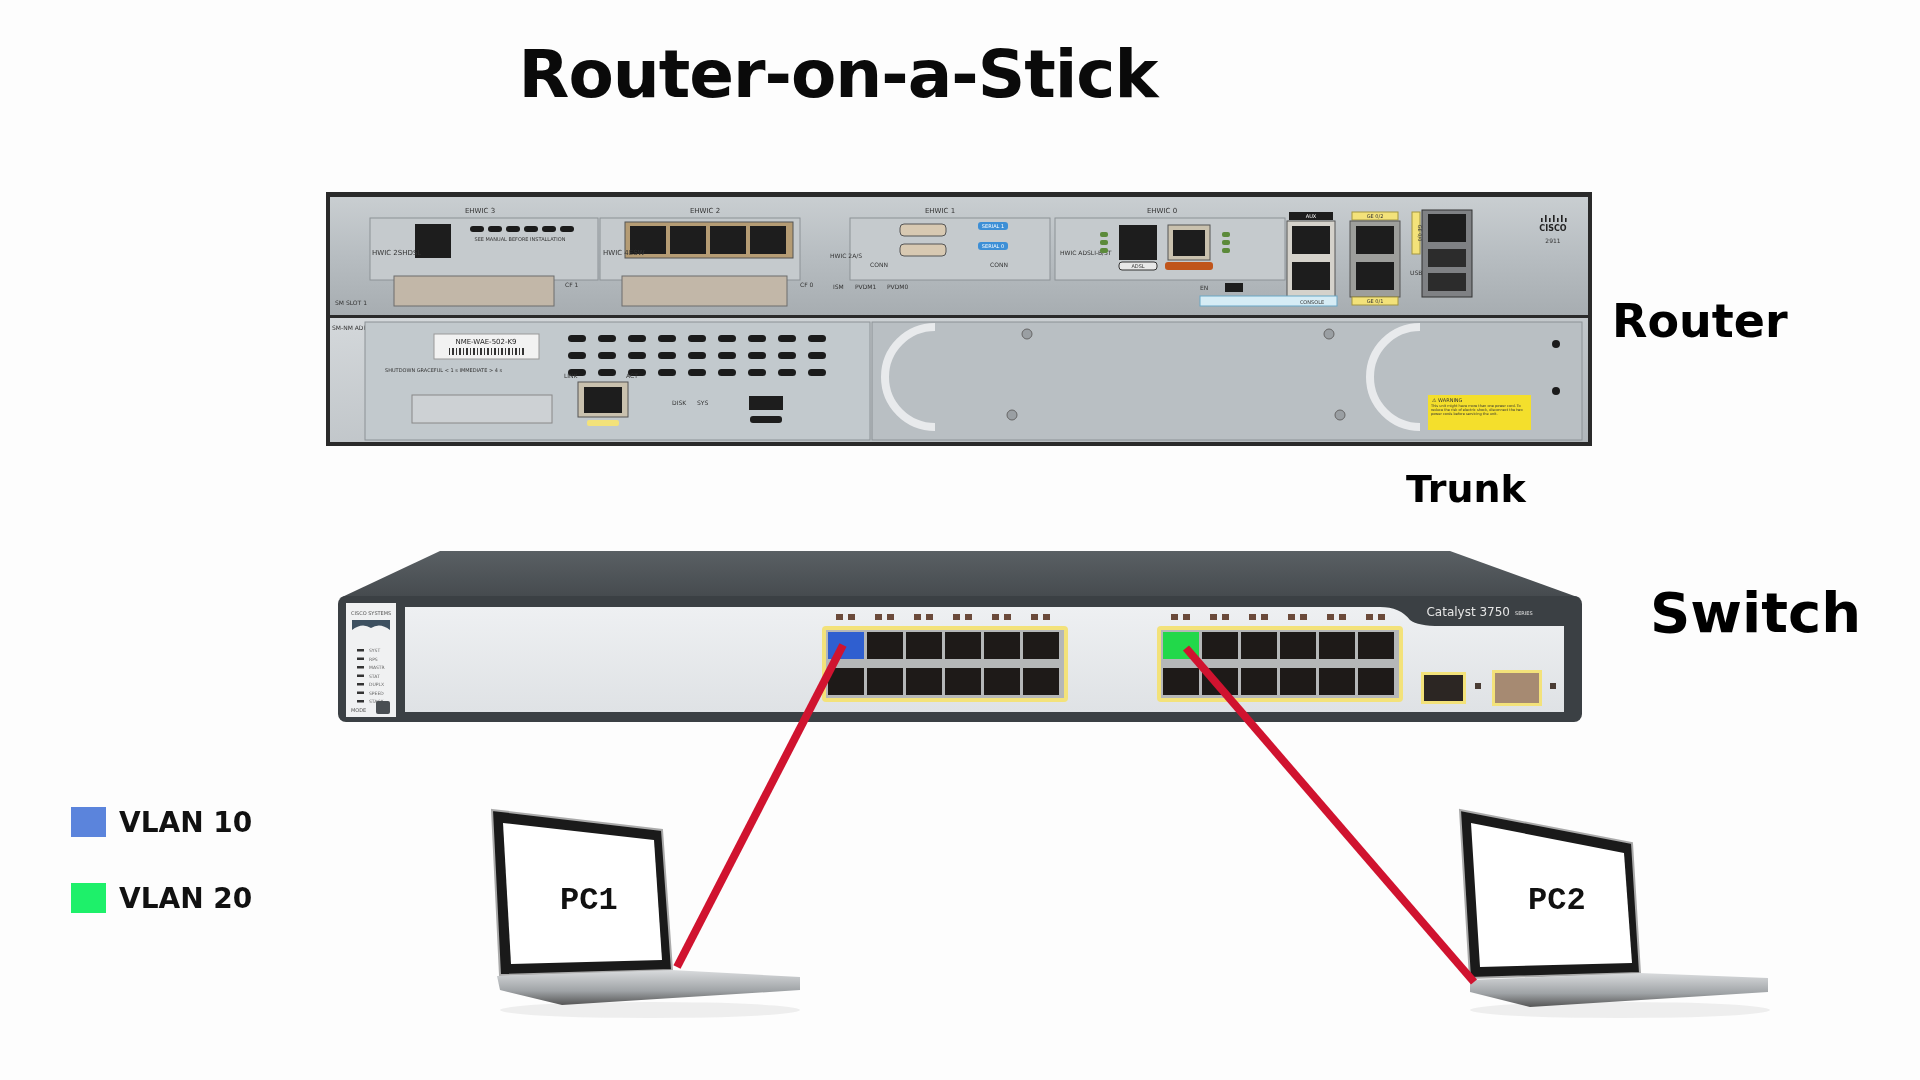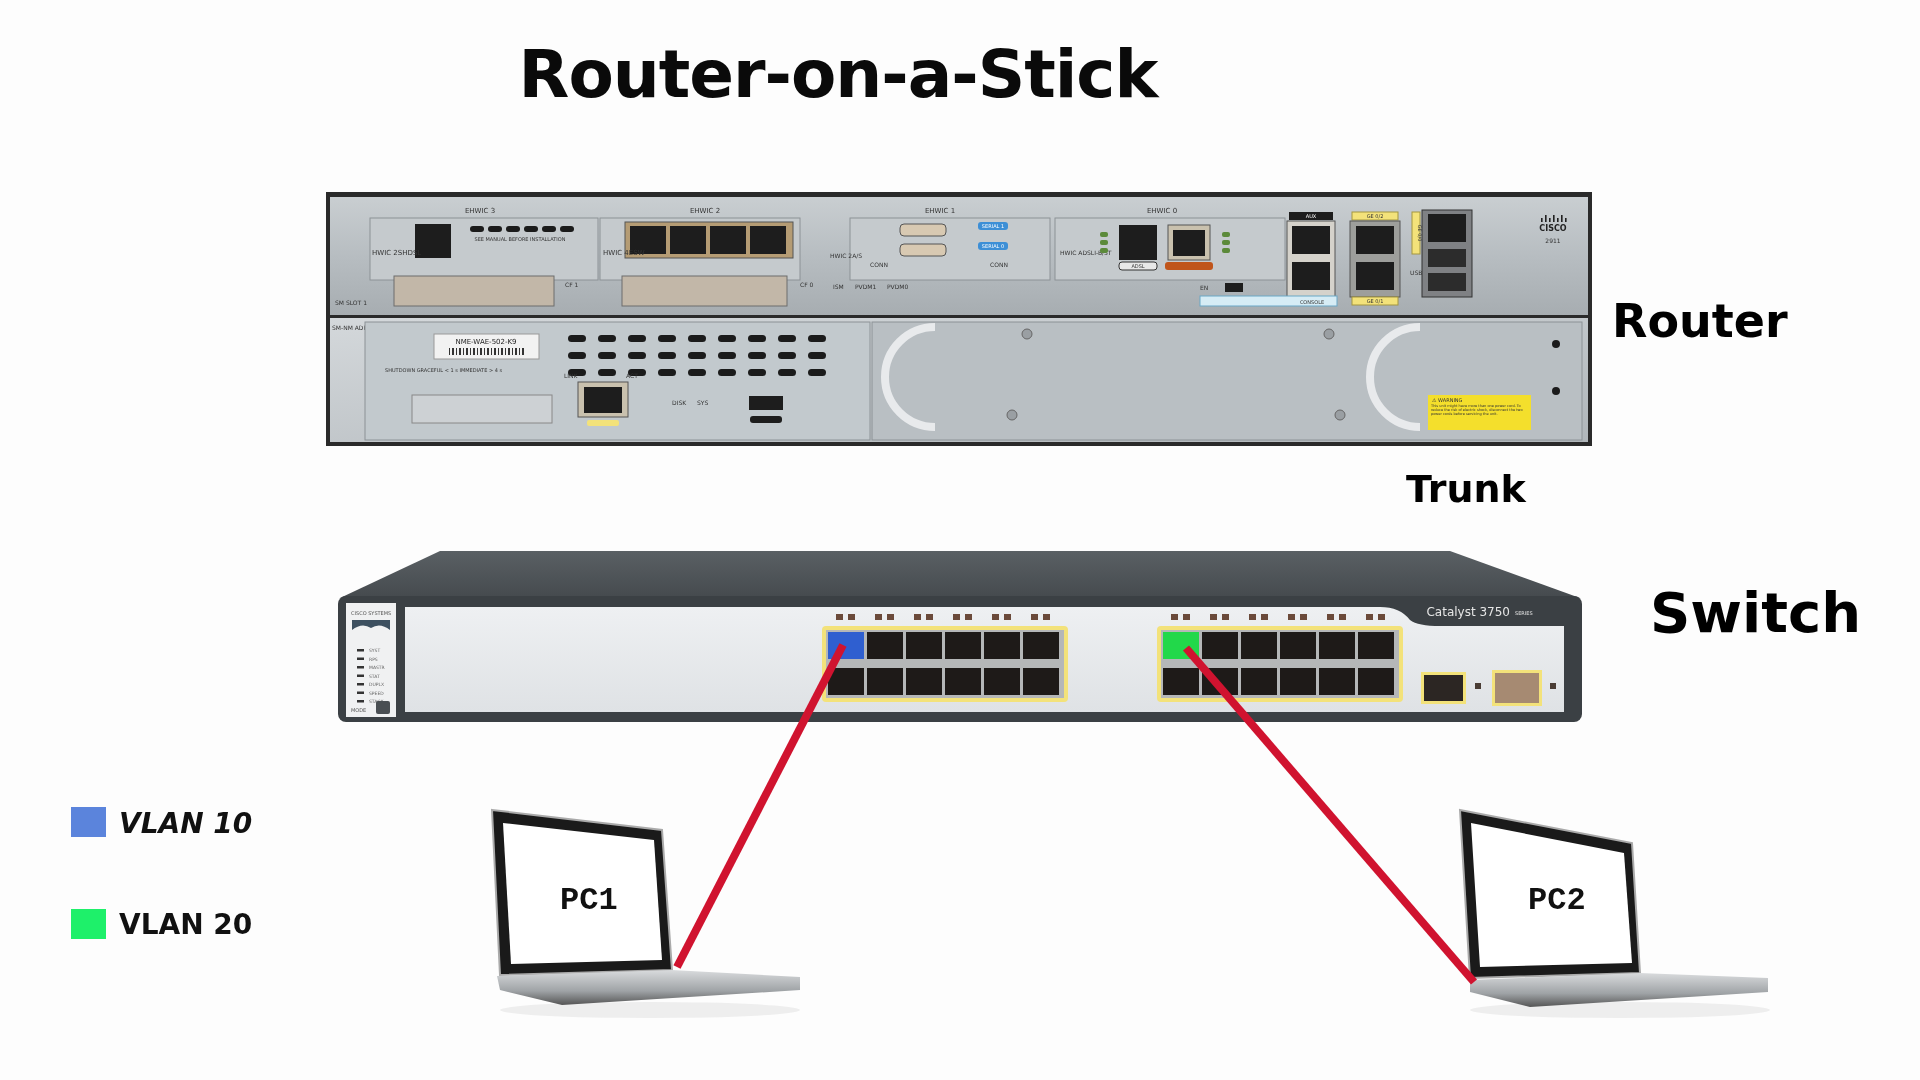--- a/index.html
+++ b/index.html
@@ -361,24 +361,24 @@
 
   <line id="cable1" x1="843" y1="645" x2="677" y2="967" stroke-width="8" stroke-linecap="butt" stroke="#d0132f"></line>
   <line id="cable2" x1="1186" y1="648" x2="1474" y2="982" stroke-width="8" stroke-linecap="butt" stroke="#d0132f"></line>
 </svg>
 
 <div id="router-label" class="abs device-label">Router</div>
 <div id="switch-label" class="abs device-label">Switch</div>
 <div id="trunk-label" class="abs device-label">Trunk</div>
 
 <div class="abs" style="left:71px;top:807px">
-  <div style="display:flex;height:30px;font-style:italic;">
+  <div style="display:flex;align-items:center;height:30px;">
     <div id="sw0" class="legend-swatch" style="background: rgb(91, 132, 220);"></div>
     <span class="legend-text" style="margin-left:13px">VLAN 10</span>
   </div>
-  <div style="display:flex;align-items:center;height:30px;margin-top:72px">
+  <div style="display:flex;align-items:center;height:30px;margin-top:46px">
     <div id="sw1" class="legend-swatch" style="background: rgb(30, 240, 106);"></div>
     <span class="legend-text" style="margin-left:13px">VLAN 20</span>
   </div>
 </div>
 
 <div class="abs pc-label" style="left:560px;top:882px">PC1</div>
 <div class="abs pc-label" style="left:1528px;top:882px">PC2</div>
 
 </body></html>

